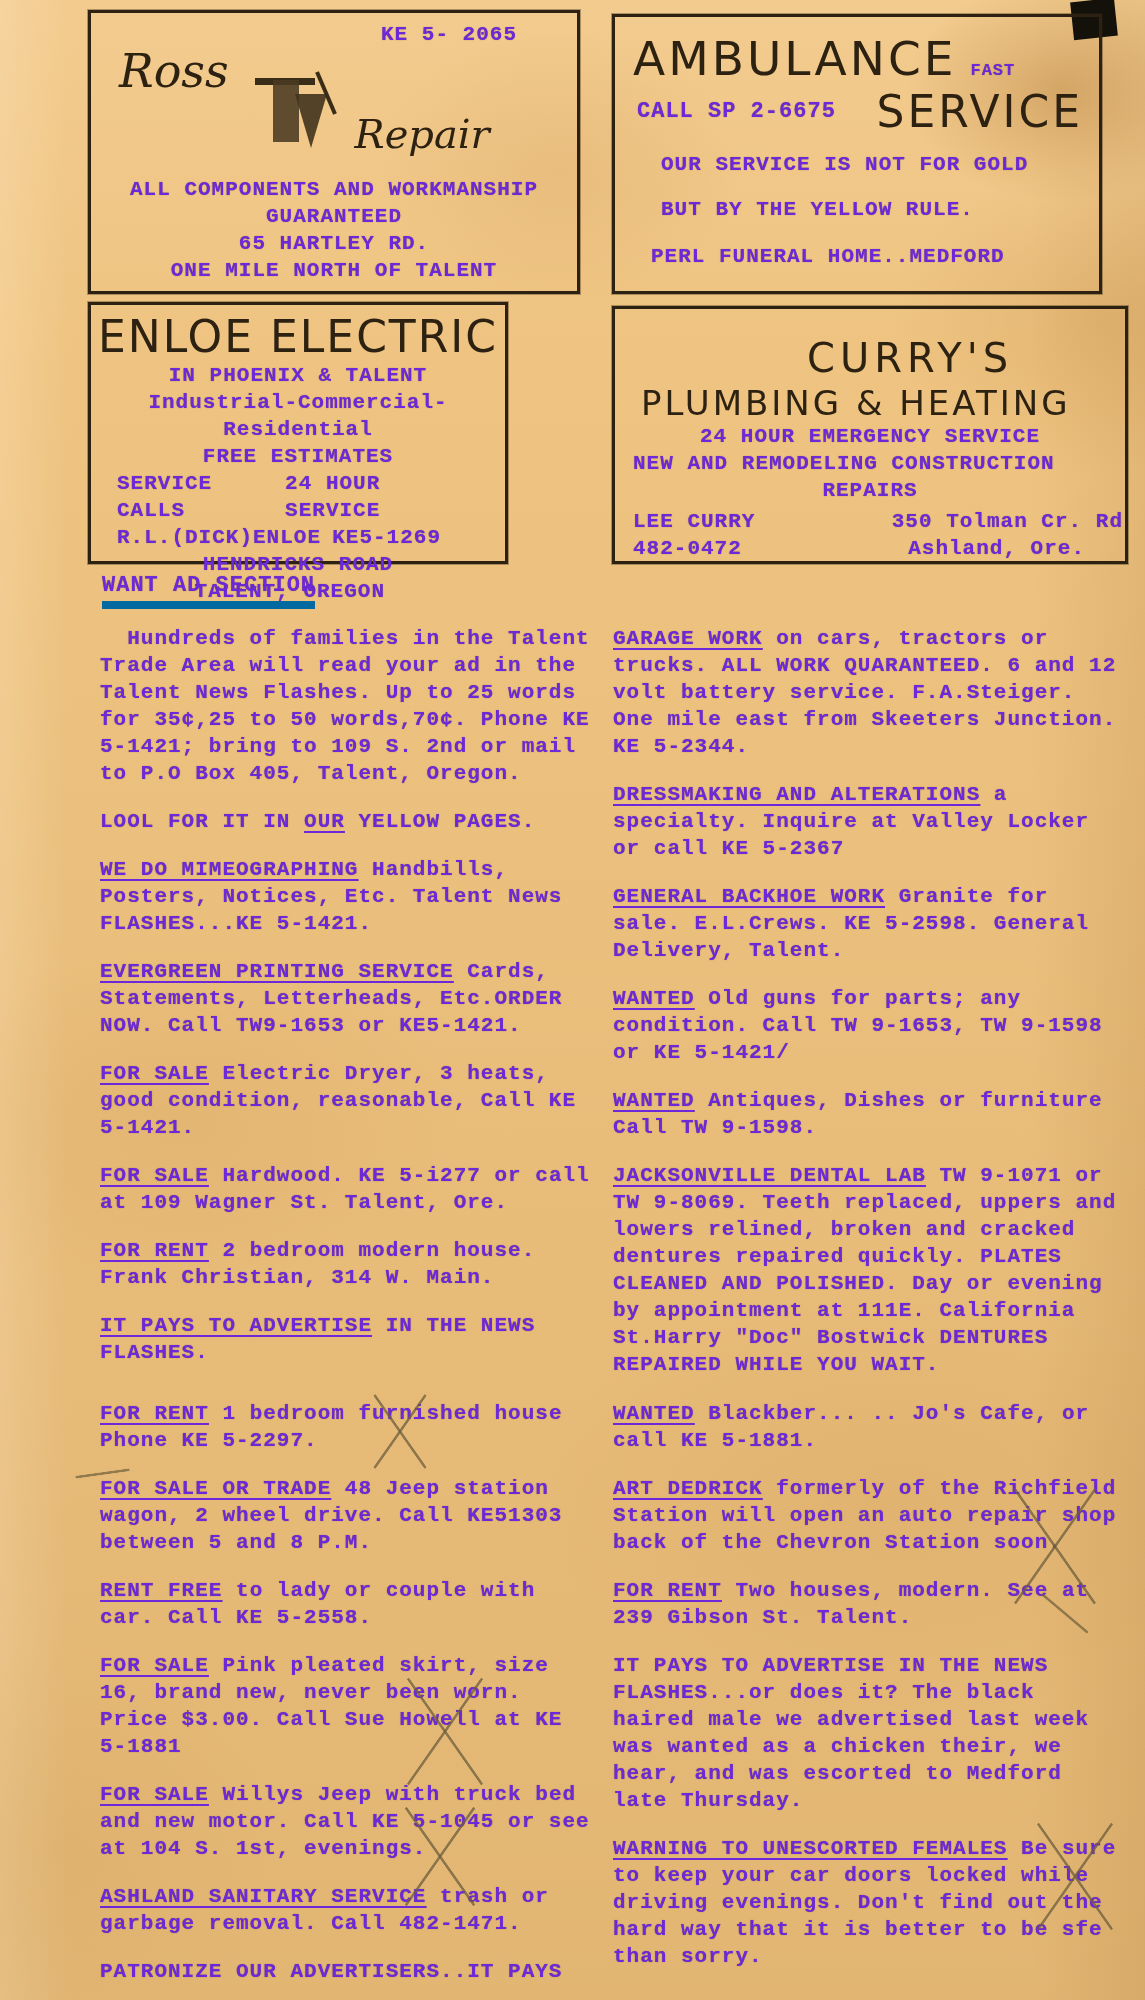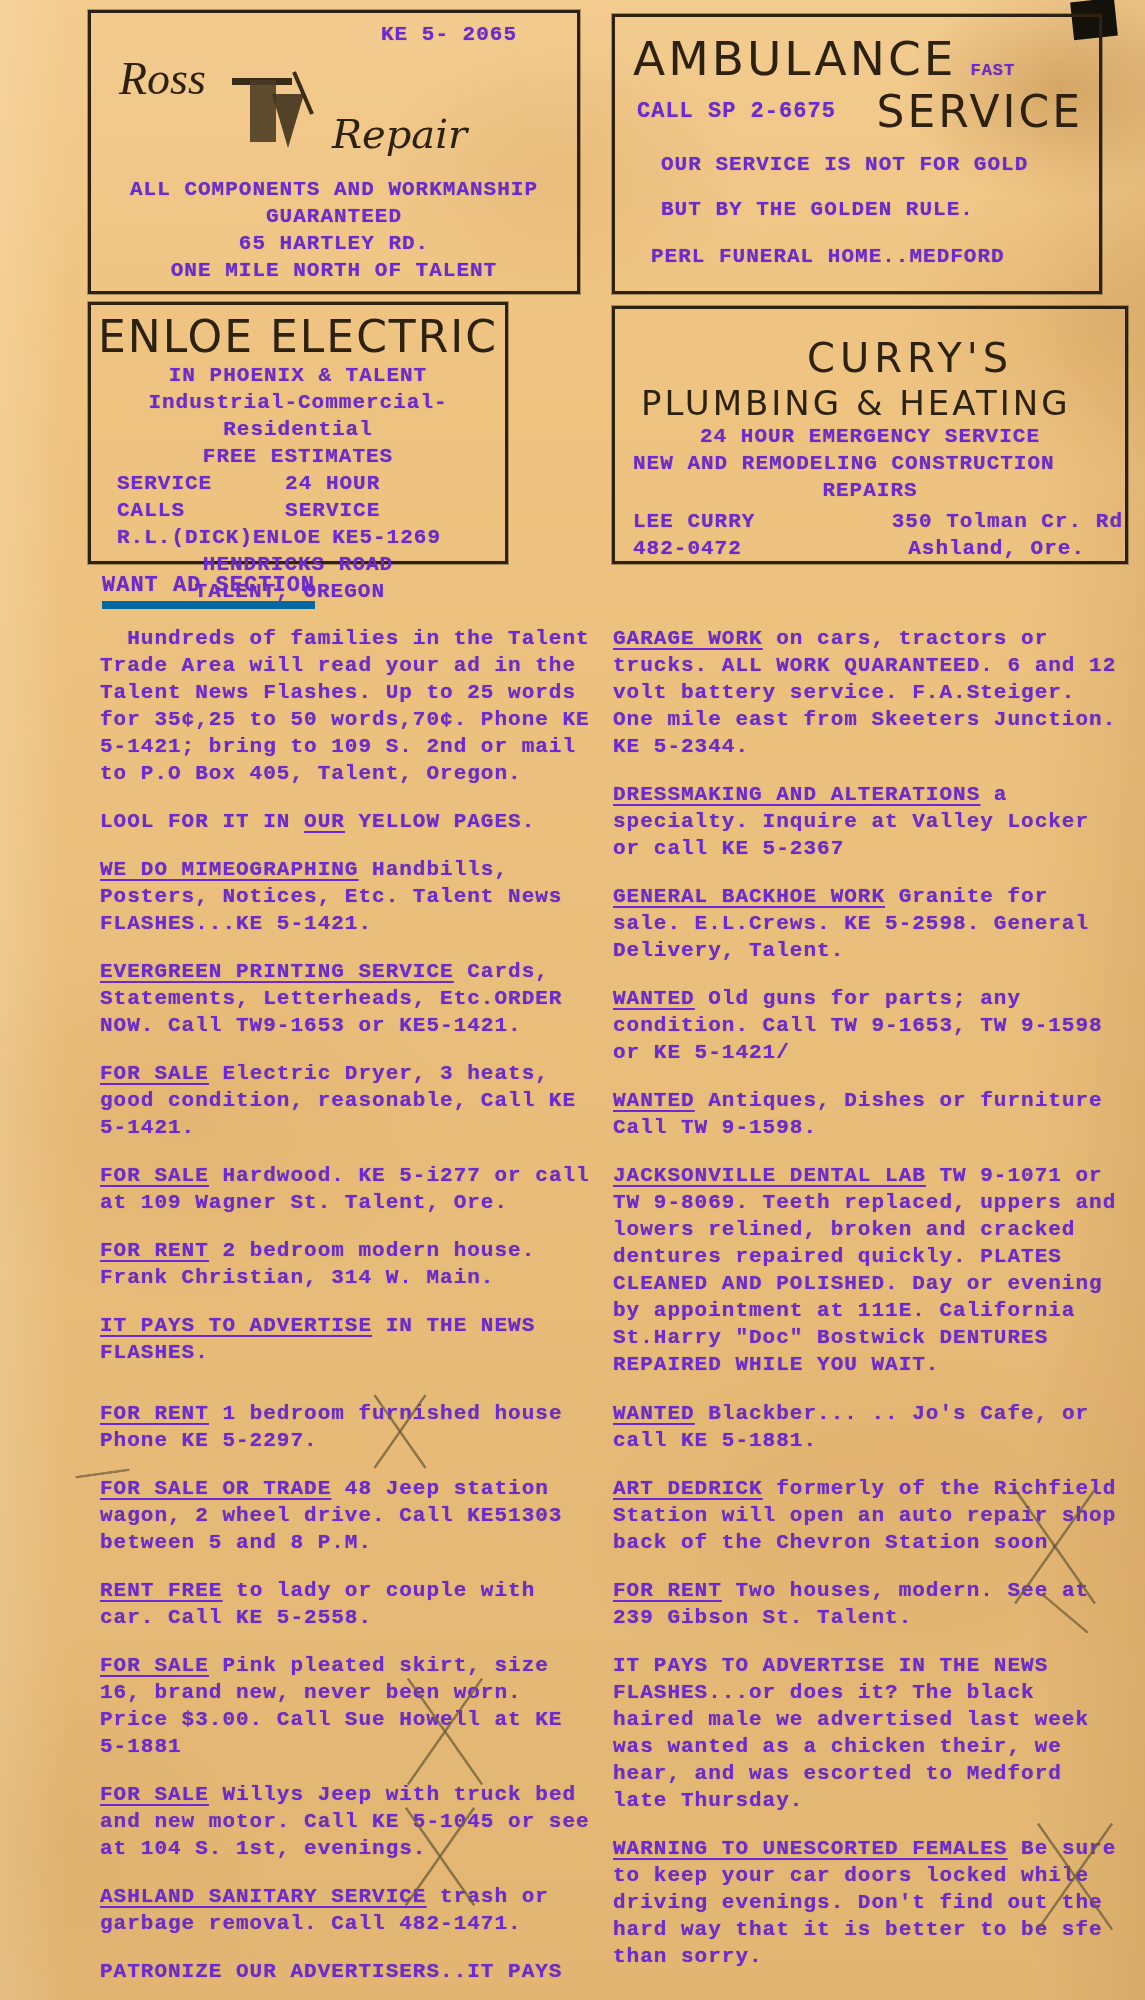--- a/index.html
+++ b/index.html
@@ -48,21 +48,21 @@
 </style>
 </head>
 <body>
 
 <div class="paper-stains"></div>
 <div class="corner-blot" style="left:1072px;top:0;width:44px;height:38px;transform:rotate(-6deg);"></div>
 
 <div class="boxed-ad" style="left:88px;top:10px;width:492px;height:284px;">
   <div class="tw" style="text-align:right;padding:8px 60px 0 0;">KE 5- 2065</div>
   <div style="display:flex;align-items:flex-start;padding:0 20px 0 28px;height:128px;">
-    <div class="script" style="font-size:46px;line-height:46px;margin-top:8px;font-family:Liberation Serif, serif;">Ross</div>
+    <div class="script" style="font-size:46px;line-height:46px;margin-top:0;">Ross</div>
     <svg width="120" height="120" viewBox="0 0 120 120" style="margin:4px 0 0 6px;">
       <rect x="20" y="26" width="60" height="7" fill="#3a2d18"></rect>
       <rect x="38" y="28" width="26" height="62" fill="#4a3a22" opacity="0.88"></rect>
       <polygon points="60,42 92,42 76,96" fill="#43331d" opacity="0.9"></polygon>
       <line x1="82" y1="20" x2="100" y2="62" stroke="#3a2d18" stroke-width="4"></line>
     </svg>
     <div class="script" style="font-size:40px;line-height:40px;margin-top:66px;">Repair</div>
   </div>
   <div class="tw center">ALL COMPONENTS AND WORKMANSHIP</div>
   <div class="tw center">GUARANTEED</div>
@@ -73,21 +73,21 @@
 <div class="boxed-ad" style="left:612px;top:14px;width:490px;height:280px;">
   <div style="display:flex;align-items:baseline;padding:14px 14px 0 18px;">
     <div class="hand-caps" style="font-size:47px;letter-spacing:3px;">AMBULANCE</div>
     <div class="tw" style="font-size:17px;margin-left:14px;">FAST</div>
   </div>
   <div style="display:flex;align-items:center;padding:0 16px 0 22px;">
     <div class="tw" style="font-size:22px;">CALL SP 2-6675</div>
     <div class="hand-caps" style="font-size:44px;letter-spacing:3px;margin-left:auto;">SERVICE</div>
   </div>
   <div class="tw" style="padding:14px 0 0 46px;">OUR SERVICE IS NOT FOR GOLD</div>
-  <div class="tw" style="padding:18px 0 0 46px;">BUT BY THE GOLDEN RULE.</div>
+  <div class="tw" style="padding:18px 0 0 46px;">BUT BY THE YELLOW RULE.</div>
   <div class="tw" style="padding:20px 0 0 36px;">PERL FUNERAL HOME..MEDFORD</div>
 </div>
 
 <div class="boxed-ad" style="left:88px;top:302px;width:420px;height:262px;">
   <div class="hand-caps center" style="font-size:44px;letter-spacing:2px;margin-top:6px;">ENLOE ELECTRIC</div>
   <div class="tw center">IN PHOENIX &amp; TALENT</div>
   <div class="tw center">Industrial-Commercial-Residential</div>
   <div class="tw center">FREE ESTIMATES</div>
   <div class="tw" style="display:flex;padding:0 26px;">
     <span>SERVICE CALLS</span>

